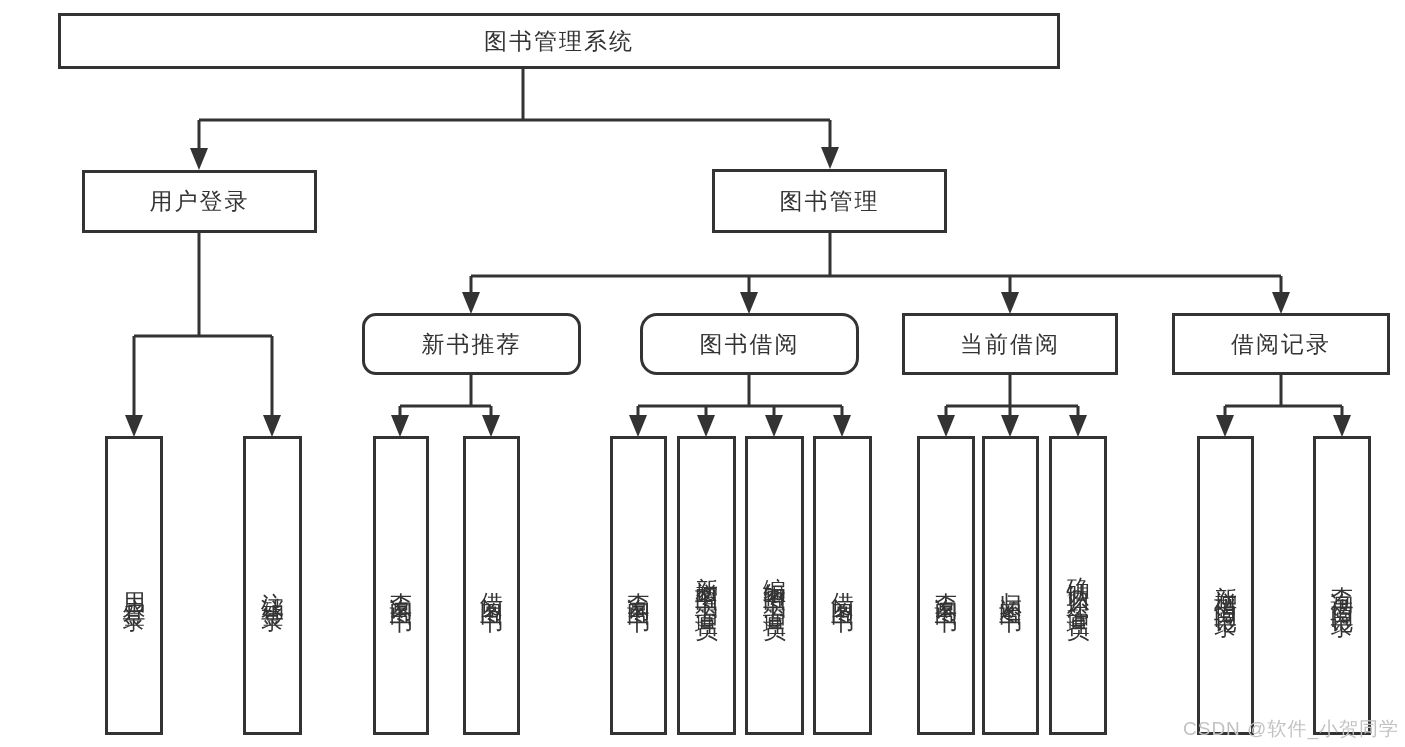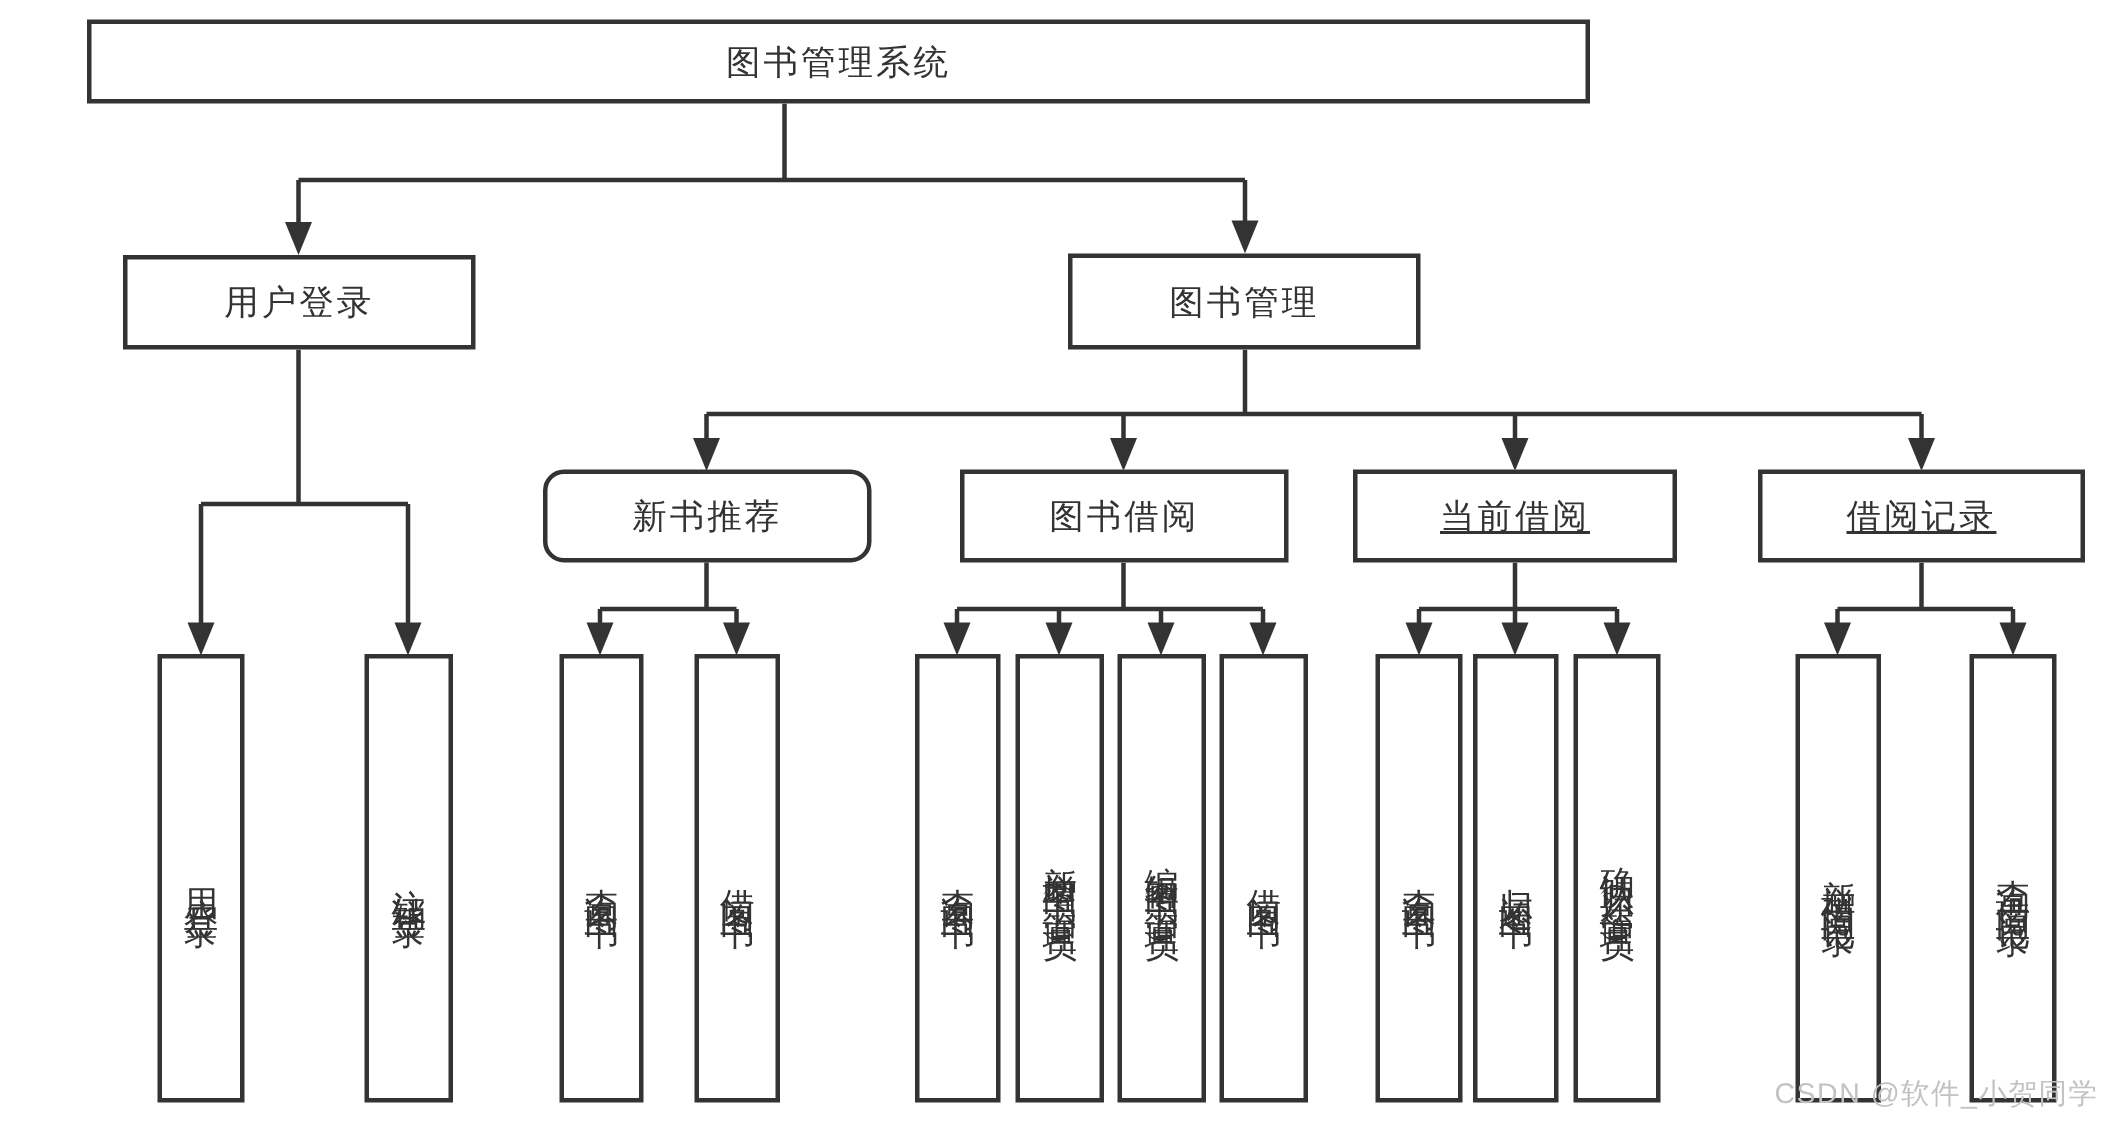--- a/index.html
+++ b/index.html
@@ -15,23 +15,23 @@
   .h-box{font-size:23px;letter-spacing:2px;white-space:nowrap;}
   .v-box{
     writing-mode:vertical-rl;text-orientation:mixed;
     font-size:23px;letter-spacing:6px;line-height:1;
   }
   
   #n-root{left:22px;top:13px;width:1002px;height:56px;margin-left:36px;}
   #n-user-login{left:82px;top:170px;width:235px;height:63px;}
   #n-book-mgmt{left:712px;top:169px;width:235px;height:64px;}
   #n-new-book{left:362px;top:313px;width:219px;height:62px;border-radius:14px;}
-  #n-book-borrow{left:640px;top:313px;width:219px;height:62px;}
-  #n-current-borrow{left:902px;top:313px;width:216px;height:62px;text-decoration:underline;}
-  #n-borrow-record{left:1172px;top:313px;width:218px;height:62px;text-decoration:underline;}
+  #n-book-borrow{left:640px;top:313px;width:219px;height:62px;border-radius:17px;}
+  #n-current-borrow{left:902px;top:313px;width:216px;height:62px;}
+  #n-borrow-record{left:1172px;top:313px;width:218px;height:62px;}
   .leaf{top:436px;height:299px;}
   #l-login{left:105px;width:58px;}
   #l-logout{left:243px;width:59px;}
   #l-nb-query{left:373px;width:56px;}
   #l-nb-borrow{left:463px;width:57px;}
   #l-bb-query{left:610px;width:57px;}
   #l-bb-add{left:677px;width:59px;}
   #l-bb-edit{left:745px;width:59px;}
   #l-bb-borrow{left:813px;width:59px;}
   #l-cb-query{left:917px;width:58px;}

